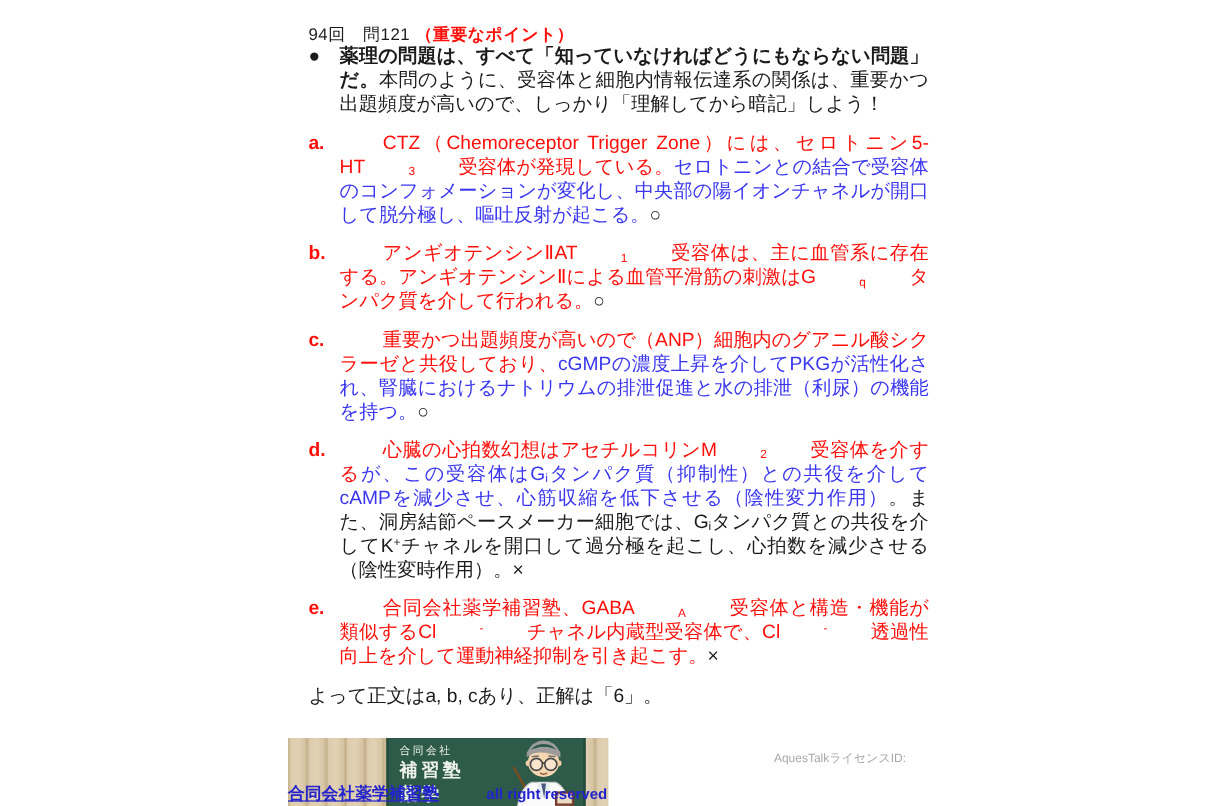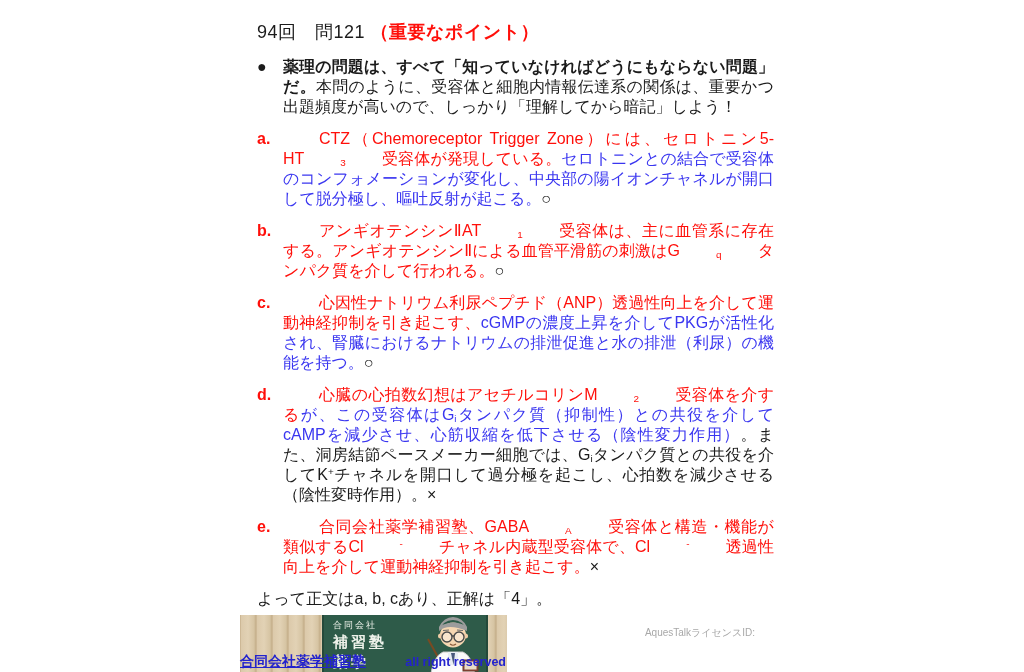--- a/index.html
+++ b/index.html
@@ -6,21 +6,21 @@
   body{
     width:1024px;height:672px;position:relative;overflow:hidden;
     background:#ffffff;
     font-family:"Liberation Sans","DejaVu Sans",sans-serif;
     color:var(--text,#1b1b1b);
   }
   .content{
     position:absolute;left:257px;top:20px;width:517px;
   }
   .title{
-    font-size:18px;letter-spacing:0.5px;margin-bottom:13px;
+    font-size:14px;letter-spacing:0.5px;margin-bottom:0;
   }
   .title .hl{color:var(--red);font-weight:bold;}
   .para{
     display:flex;margin-bottom:12px;
     font-size:16px;line-height:1.25;text-align:justify;
   }
   .para .marker{
     flex:0 0 26px;font-weight:bold;
   }
   .para .marker.red{color:var(--red);}
@@ -88,35 +88,35 @@
     <div class="body"><span class="seg red">CTZ（Chemoreceptor Trigger Zone）には、セロトニン5-HT</span><sub class="seg red">3</sub><span class="seg red">受容体が発現している。</span><span class="seg blue">セロトニンとの結合で受容体のコンフォメーションが変化し、中央部の陽イオンチャネルが開口して脱分極し、嘔吐反射が起こる。</span><span class="seg black">○</span></div>
   </div>
 
   <div class="para">
     <span class="marker red">b.</span>
     <div class="body"><span class="seg red">アンギオテンシンⅡAT</span><sub class="seg red">1</sub><span class="seg red">受容体は、主に血管系に存在する。アンギオテンシンⅡによる血管平滑筋の刺激はG</span><sub class="seg red">q</sub><span class="seg red">タンパク質を介して行われる。</span><span class="seg black">○</span></div>
   </div>
 
   <div class="para">
     <span class="marker red">c.</span>
-    <div class="body"><span class="seg red">心因性ナトリウム利尿ペプチド（ANP）透過性向上を介して運動神経抑制を引き起こす、</span><span class="seg blue">cGMPの濃度上昇を介してPKGが活性化され、腎臓におけるナトリウムの排泄促進と水の排泄（利尿）の機能を持つ。</span><span class="seg black">○</span></div>
+    <div class="body"><span class="seg red">重要かつ出題頻度が高いので（ANP）細胞内のグアニル酸シクラーゼと共役しており、</span><span class="seg blue">cGMPの濃度上昇を介してPKGが活性化され、腎臓におけるナトリウムの排泄促進と水の排泄（利尿）の機能を持つ。</span><span class="seg black">○</span></div>
   </div>
 
   <div class="para">
     <span class="marker red">d.</span>
     <div class="body"><span class="seg red">心臓の心拍数幻想はアセチルコリンM</span><sub class="seg red">2</sub><span class="seg red">受容体を介する</span><span class="seg blue">が、この受容体はG</span><sub class="seg blue">i</sub><span class="seg blue">タンパク質（抑制性）との共役を介してcAMPを減少させ、心筋収縮を低下させる（陰性変力作用）</span><span class="seg black">。また、洞房結節ペースメーカー細胞では、G</span><sub class="seg black">i</sub><span class="seg black">タンパク質との共役を介してK</span><sup class="seg black">+</sup><span class="seg black">チャネルを開口して過分極を起こし、心拍数を減少させる（陰性変時作用）。×</span></div>
   </div>
 
   <div class="para">
     <span class="marker red">e.</span>
     <div class="body"><span class="seg red">合同会社薬学補習塾、GABA</span><sub class="seg red">A</sub><span class="seg red">受容体と構造・機能が類似するCl</span><sup class="seg red">-</sup><span class="seg red">チャネル内蔵型受容体で、Cl</span><sup class="seg red">-</sup><span class="seg red">透過性向上を介して運動神経抑制を引き起こす。</span><span class="seg black">×</span></div>
   </div>
 </div>
 
-  <div class="conclusion">よって正文はa, b, cあり、正解は「4」。</div>
+  <div class="conclusion">よって正文はa, b, cあり、正解は「6」。</div>
 </div>
 
 <div class="logo">
   <div class="board">
     <div class="b-small">合同会社</div>
     <div class="b-big">補習塾</div>
     <div class="b-big">薬学</div>
   </div>
   <svg class="teacher" width="104" height="64" viewBox="0 0 70 64">
     <line x1="10" y1="24" x2="21" y2="44" stroke="#7a4a22" stroke-width="2"></line>

